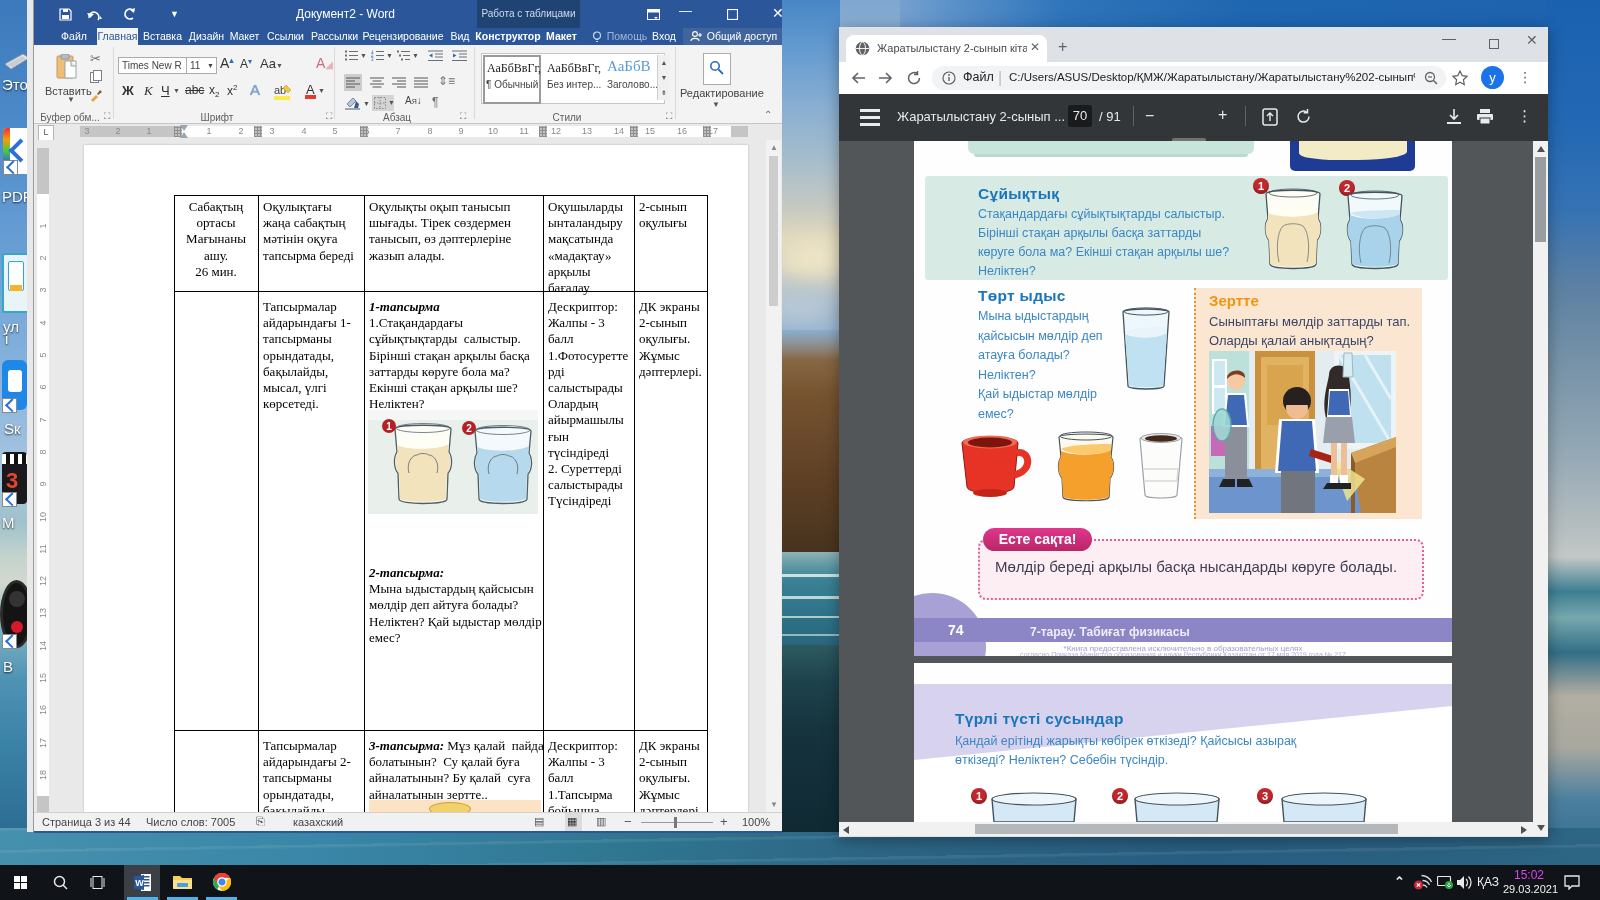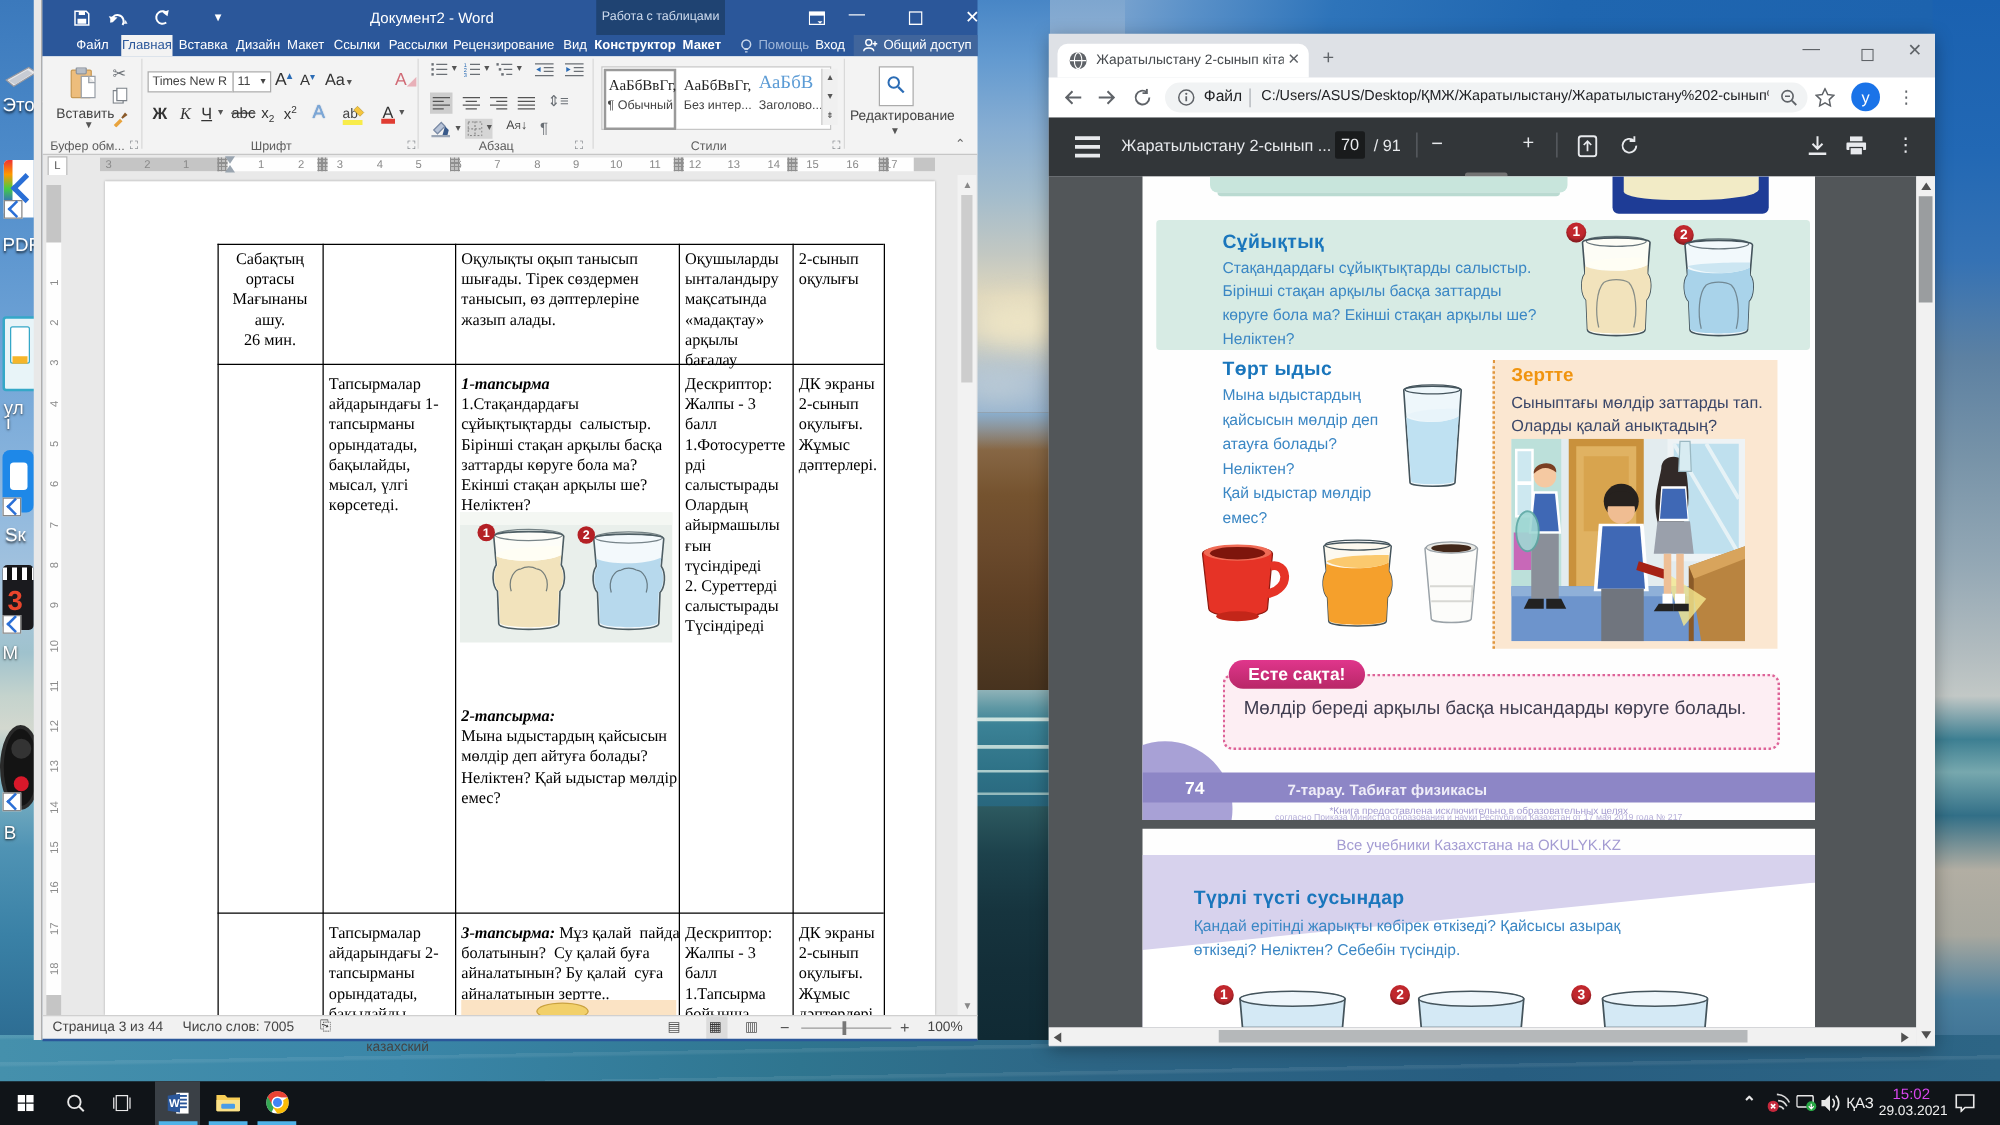--- a/index.html
+++ b/index.html
@@ -433,20 +433,21 @@
         <div class="tline" style="left:90px;top:146px;width:533px;height:1px;"></div>
         <div class="tline" style="left:90px;top:585px;width:533px;height:1px;"></div>
         <div class="tline" style="left:90px;top:50px;width:1px;height:617px;"></div>
         <div class="tline" style="left:174px;top:50px;width:1px;height:617px;"></div>
         <div class="tline" style="left:280px;top:50px;width:1px;height:617px;"></div>
         <div class="tline" style="left:459px;top:50px;width:1px;height:617px;"></div>
         <div class="tline" style="left:550px;top:50px;width:1px;height:617px;"></div>
         <div class="tline" style="left:623px;top:50px;width:1px;height:617px;"></div>
 
         <div class="tcell" style="left:90px;top:54px;width:84px;text-align:center;">Сабақтың<br>ортасы<br>Мағынаны<br>ашу.<br>26 мин.</div>
+        <div class="tcell" style="left:179px;top:54px;width:98px;">Оқулықтағы<br>жаңа сабақтың<br>мәтінін оқуға<br>тапсырма береді</div>
         <div class="tcell" style="left:285px;top:54px;width:172px;">Оқулықты оқып танысып<br>шығады. Тірек сөздермен<br>танысып, өз дәптерлеріне<br>жазып алады.</div>
         <div class="tcell" style="left:464px;top:54px;width:84px;">Оқушыларды<br>ынталандыру<br>мақсатында<br>«мадақтау»<br>арқылы<br>бағалау</div>
         <div class="tcell" style="left:555px;top:54px;width:66px;">2-сынып<br>оқулығы</div>
 
         <div class="tcell" style="left:179px;top:154px;width:98px;">Тапсырмалар<br>айдарындағы 1-<br>тапсырманы<br>орындатады,<br>бақылайды,<br>мысал, үлгі<br>көрсетеді.</div>
         <div class="tcell" style="left:285px;top:154px;width:172px;"><b><i>1-тапсырма</i></b><br>1.Стақандардағы<br>сұйықтықтарды&nbsp; салыстыр.<br>Бірінші стақан арқылы басқа<br>заттарды көруге бола ма?<br>Екінші стақан арқылы ше?<br>Неліктен?</div>
         <svg class="abs" style="left:284px;top:262px;" width="170" height="110" viewBox="0 0 170 110">
           <rect x="0" y="3" width="170" height="104" fill="#e9efeb"></rect>
           <rect x="0" y="3" width="170" height="10" fill="#f4f7f3"></rect>
           <g stroke="#4e5e64" stroke-width="1.3">
@@ -482,21 +483,21 @@
       <div id="wScroll" class="abs" style="left:732px;top:0;width:15px;height:672px;background:#f2f2f2;">
         <div class="abs" style="left:4px;top:3px;font-size:8px;color:#888;">▲</div>
         <div class="abs" style="left:3px;top:16px;width:9px;height:150px;background:#cdcdcd;"></div>
         <div class="abs" style="left:4px;top:660px;font-size:8px;color:#888;">▼</div>
       </div>
     </div>
     <div id="wStatus" class="abs">
       <div class="abs" style="left:8px;top:3px;">Страница 3 из 44</div>
       <div class="abs" style="left:112px;top:3px;">Число слов: 7005</div>
       <div class="abs" style="left:222px;top:2px;font-size:11px;">⎘</div>
-      <div class="abs" style="left:248px;top:19px;padding-left:11px;">казахский</div>
+      <div class="abs" style="left:248px;top:3px;padding-left:11px;">казахский</div>
       <div class="abs" style="left:500px;top:2px;color:#555;">▤</div>
       <div class="abs" style="left:531px;top:0px;width:17px;height:18px;background:#dcdcdc;"></div>
       <div class="abs" style="left:533px;top:2px;color:#333;">▦</div>
       <div class="abs" style="left:562px;top:2px;color:#555;">▥</div>
       <div class="abs" style="left:590px;top:1px;font-size:13px;color:#555;">−</div>
       <div class="abs" style="left:607px;top:9px;width:72px;height:1px;background:#999;"></div>
       <div class="abs" style="left:640px;top:4px;width:3px;height:11px;background:#777;"></div>
       <div class="abs" style="left:686px;top:1px;font-size:13px;color:#555;">+</div>
       <div class="abs" style="left:708px;top:3px;">100%</div>
     </div>
@@ -693,21 +694,20 @@
         <div class="abs" style="left:81px;top:417px;font-size:15px;color:#3f3d50;">Мөлдір береді арқылы басқа нысандарды көруге болады.</div>
 
         <div class="abs" style="left:-36px;top:452px;width:108px;height:108px;border-radius:50%;background:#a8a1d6;"></div>
         <div class="abs" style="left:0;top:477px;width:538px;height:24px;background:#8d86c6;"></div>
         <div class="abs" style="left:34px;top:481px;font-weight:bold;font-size:14px;color:#fff;">74</div>
         <div class="abs" style="left:116px;top:484px;font-size:12px;color:#efedf8;font-weight:bold;">7-тарау. Табиғат физикасы</div>
         <div class="abs" style="left:0;top:503px;width:538px;text-align:center;font-size:8px;color:#a59dd0;">*Книга предоставлена исключительно в образовательных целях</div>
         <div class="abs" style="left:0;top:510px;width:538px;text-align:center;font-size:7px;color:#b5aed8;">согласно Приказа Министра образования и науки Республики Казахстан от 17 мая 2019 года № 217</div>
       </div>
       <div id="pdfPage2" style="overflow:hidden;">
-        <div class="abs" style="left:0;top:6px;width:538px;text-align:center;font-size:12px;color:#a39bd2;">Все учебники Казахстана на OKULYK.KZ</div>
         <div class="abs" style="left:0;top:21px;width:538px;height:138px;background:#d7d2ed;"></div>
         <div class="abs" style="left:0;top:21px;width:538px;height:138px;background:#fff;clip-path:polygon(0 55%,100% 16%,100% 100%,0 100%);"></div>
         <div class="phead" style="left:41px;top:47px;">Түрлі түсті сусындар</div>
         <div class="ptext" style="left:41px;top:69px;">Қандай ерітінді жарықты көбірек өткізеді? Қайсысы азырақ<br>өткізеді? Неліктен? Себебін түсіндір.</div>
         <div class="badge" style="left:57px;top:125px;">1</div>
         <div class="badge" style="left:198px;top:125px;">2</div>
         <div class="badge" style="left:343px;top:125px;">3</div>
         <svg class="abs" style="left:70px;top:127px" width="400" height="32" viewBox="0 0 400 32">
           <g stroke="#44545c" stroke-width="1.4">
             <path d="M8 9 C8 3,92 3,92 9 L90 32 L10 32 Z" fill="#d4e9f5"></path>

